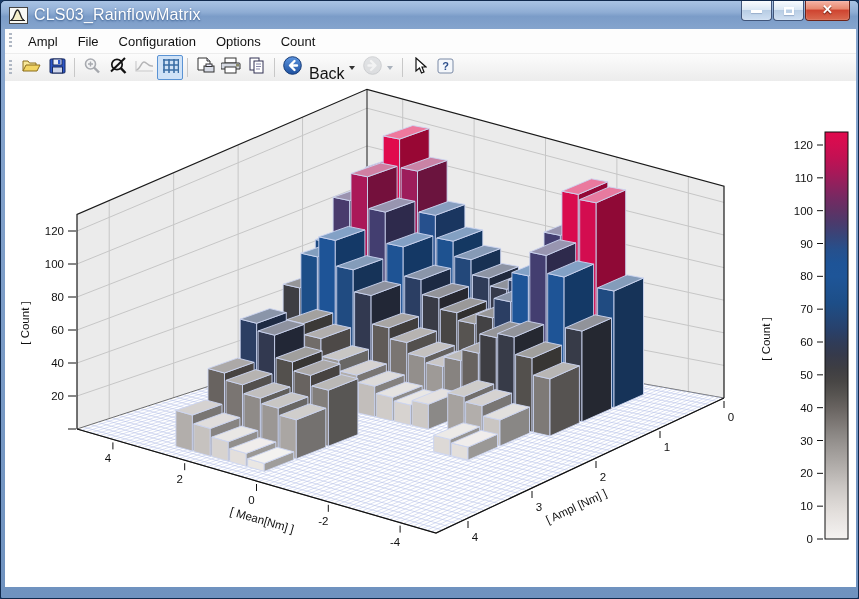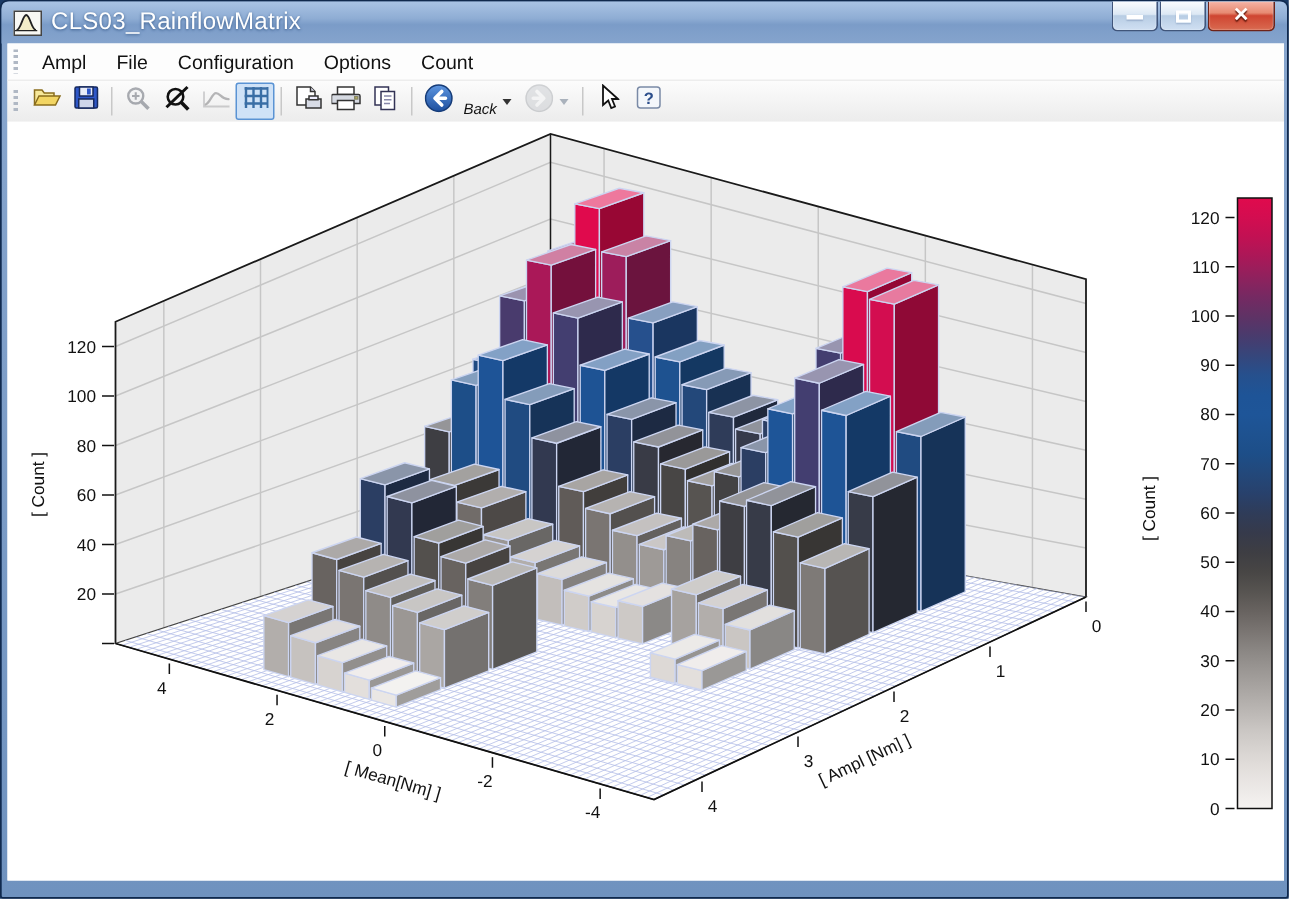--- a/index.html
+++ b/index.html
@@ -39,21 +39,21 @@
     background:repeating-linear-gradient(180deg,#b0b8c4 0 2px,transparent 2px 4px);}
   .menu-item{padding:3px 10px;font-size:13px;color:#111;}
   
   #toolbar{height:27px;display:flex;align-items:center;
     background:linear-gradient(180deg,#fcfcfc,#ececec);border-bottom:1px solid #dcdcdc;}
   .tbtn{width:24px;height:23px;display:flex;align-items:center;justify-content:center;
     margin:0 0;border:1px solid transparent;border-radius:2px;flex:0 0 auto;}
   .tbtn.active{background:#cfe2f7;border-color:#5a93d4;}
   .tbtn.disabled{opacity:.45;filter:grayscale(.8);}
   .tsep{width:1px;height:19px;background:#c8c8c8;margin:0 4px;flex:0 0 auto;}
-  .tlabel{font-size:10px;color:#111;margin:12px 3px 0 4px;font-style:italic;}
+  .tlabel{font-size:16px;color:#111;margin:12px 3px 0 4px;}
   .caret{width:0;height:0;border-left:3.5px solid transparent;border-right:3.5px solid transparent;
     border-top:4px solid #333;margin:0 5px 0 1px;}
   .caret.dim{border-top-color:#aab2bc;}
   
   #chartwrap{position:absolute;left:0;top:52px;width:851px;height:506px;background:#fff;}
   svg text{font-family:"Liberation Sans",sans-serif;}
 </style>
 </head>
 <body>
 

